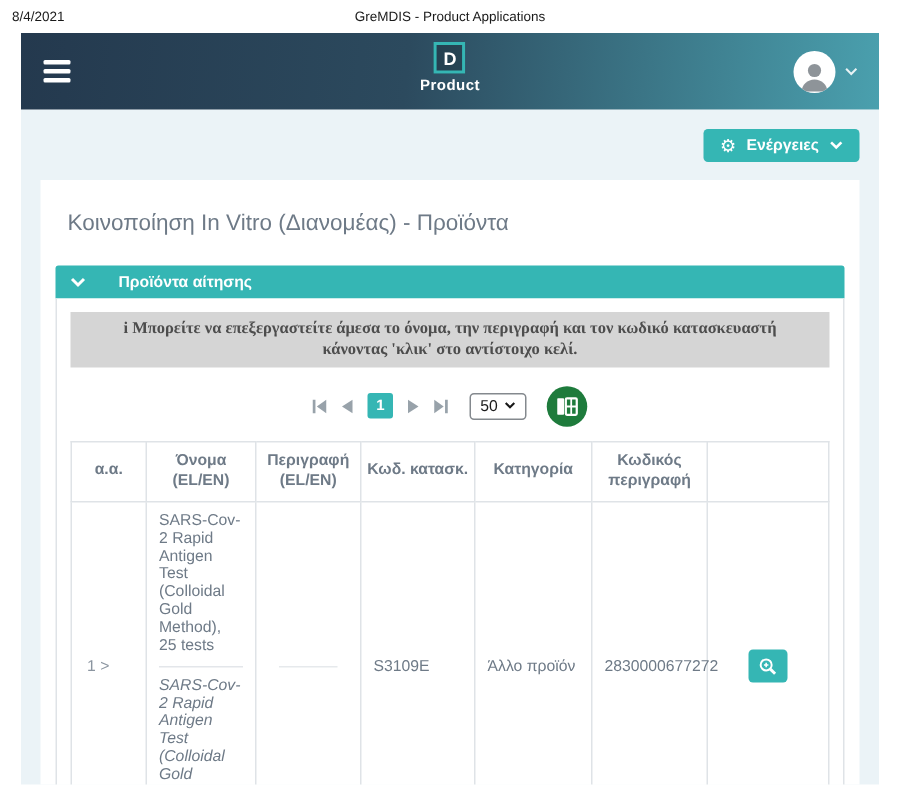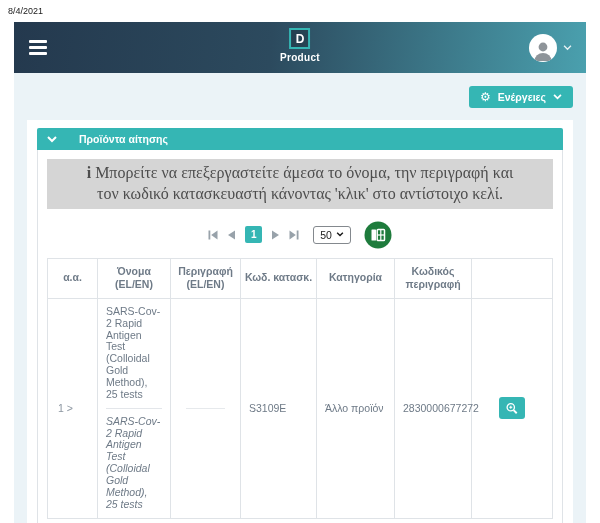--- a/index.html
+++ b/index.html
@@ -47,22 +47,22 @@
   .page-title { font-size:15px; font-weight:normal; color:var(--text-gray,#6E7A87); margin:12px 8px 20px; }
 
   .panel-header {
     background:var(--accent,#35B6B4); color:#fff; font-size:10.5px; font-weight:bold;
     padding:5px 10px; display:flex; align-items:center; gap:22px; cursor:pointer; border-radius:2px 2px 0 0;
   }
   .panel-body { border:1px solid var(--border,#DFE3E7); border-top:none; padding:9px; background:#fff; }
 
   .info-box {
     background:var(--info-bg,#D5D5D5); color:#4d4d4d;
-    font-family:"Liberation Serif", serif; font-size:16px; line-height:1.3;
-    text-align:center; padding:4px 32px;
+    font-family:"Liberation Serif", serif; font-size:11px; line-height:1.3;
+    text-align:center; padding:4px 32px;font-weight:bold;
   }
 
   .pagination { display:flex; align-items:center; justify-content:center; gap:9px; margin:12px 0 9px; }
   .pg-icon { display:flex; align-items:center; cursor:pointer; color:#98A2AA; }
   .pg-current {
     width:17px; height:17px; background:var(--accent,#35B6B4); color:#fff;
     font-size:10px; font-weight:bold; display:flex; align-items:center; justify-content:center;
     border-radius:2px; cursor:pointer;
   }
   .page-size-select {
@@ -88,20 +88,21 @@
   .zoom-btn {
     width:26px; height:22px; background:var(--accent,#35B6B4); border:none; border-radius:3px;
     display:flex; align-items:center; justify-content:center; margin:0 auto; cursor:pointer;
   }
 </style>
 </head>
 <body>
 
 <div class="print-header">
   <span>8/4/2021</span>
+  <span class="print-title">GreMDIS - Product Applications</span>
 </div>
 
 <div class="page-frame">
   <header class="app-header">
     <button class="hamburger" aria-label="menu">
       <span class="bar"></span>
       <span class="bar"></span>
       <span class="bar"></span>
     </button>
     <div class="brand">
@@ -128,20 +129,21 @@
       <button class="actions-btn">
         <span class="gear-glyph">⚙︎</span>
         <span>Ενέργειες</span>
         <svg width="9" height="6" viewBox="0 0 10 7">
           <polyline points="1,1 5,5 9,1" fill="none" stroke="#ffffff" stroke-width="2"></polyline>
         </svg>
       </button>
     </div>
 
     <section class="card">
+      <h1 class="page-title">Κοινοποίηση In Vitro (Διανομέας) - Προϊόντα</h1>
 
       <div class="panel">
         <div class="panel-header">
           <svg width="10" height="7" viewBox="0 0 10 7">
             <polyline points="1,1 5,5 9,1" fill="none" stroke="#ffffff" stroke-width="2"></polyline>
           </svg>
           <span>Προϊόντα αίτησης</span>
         </div>
 
         <div class="panel-body">

